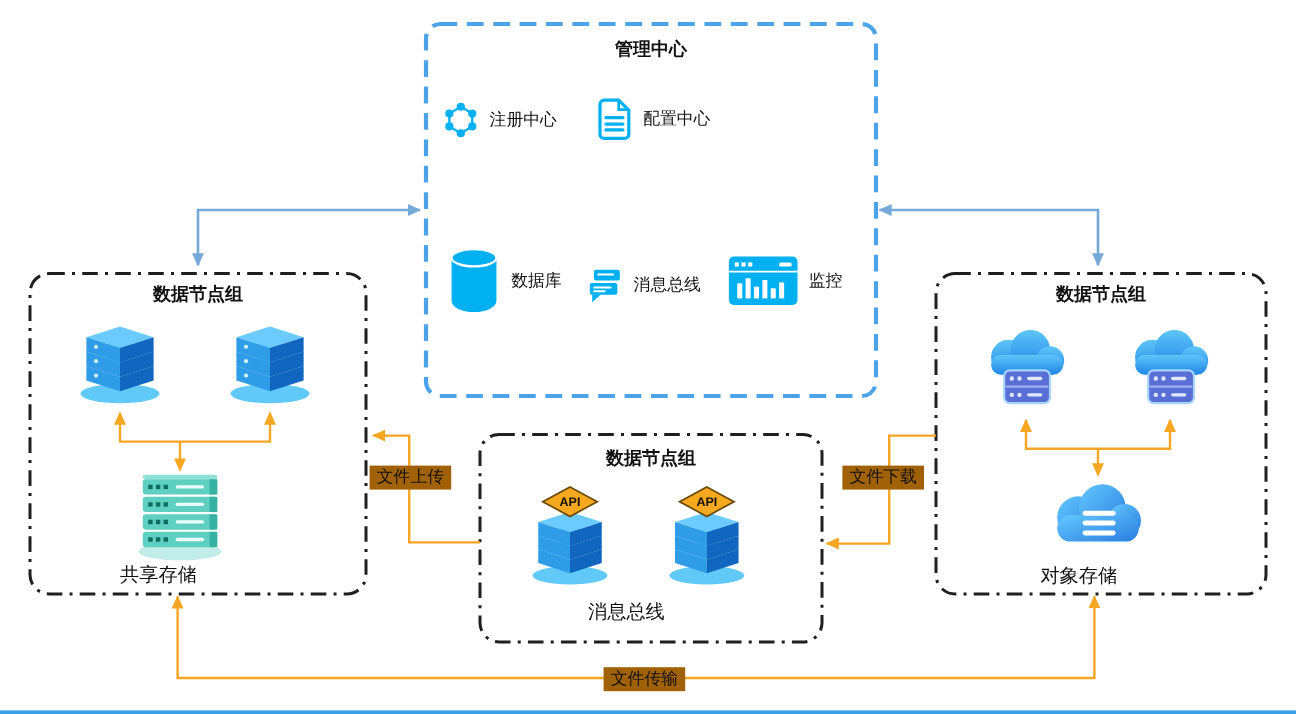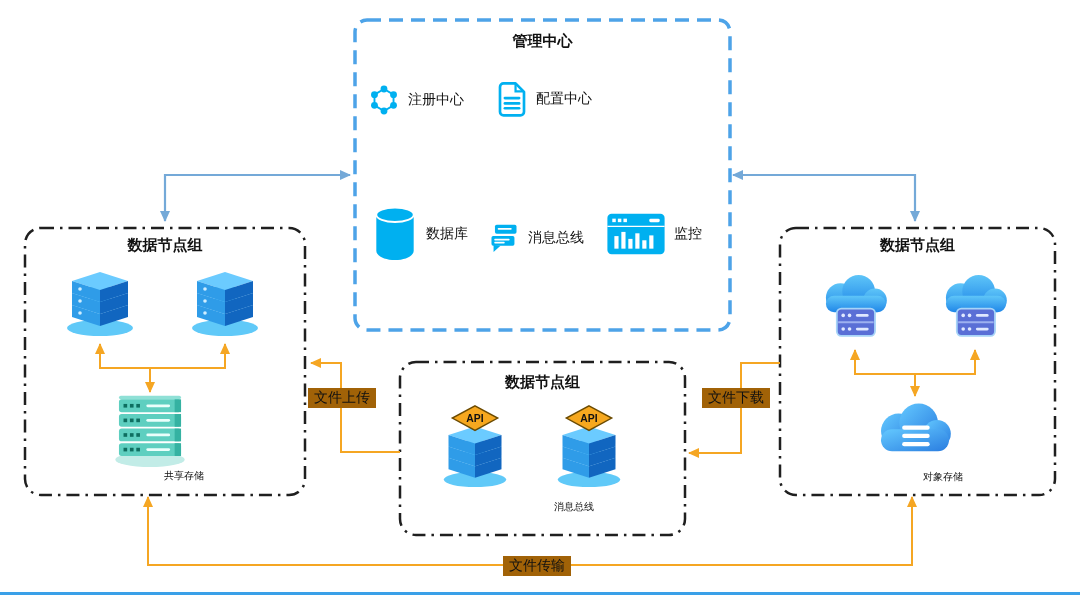--- a/index.html
+++ b/index.html
@@ -4,21 +4,21 @@
 <style>
   * { margin:0; padding:0; box-sizing:border-box; }
   html,body { background:#ffffff; }
   body { font-family:"Liberation Sans","DejaVu Sans",sans-serif; color:#111; }
   #canvas { position:relative; width:1080px; height:595px; background:#ffffff; overflow:hidden; }
   .layer { position:absolute; left:0; top:0; }
   .cell { position:absolute; display:flex; flex-direction:row; align-items:center; gap:8px; width:96px; }
   .lbl { font-size:14px; white-space:nowrap; }
   .abs { position:absolute; }
   .group-title { position:absolute; font-size:15px; font-weight:bold; text-align:center; }
-  .storage-lbl { position:absolute; font-size:10px; text-align:right; white-space:nowrap; }
+  .storage-lbl { position:absolute; font-size:16px; text-align:left; white-space:nowrap; }
   .edge-label { position:absolute; transform:translate(-50%,-50%); background:#a16207; padding:1px 6px; font-size:14px; white-space:nowrap;text-align:center; }
   .bottom-edge { position:absolute; left:0; bottom:0; width:100%; height:3px; background:#3aa0e8; }
   svg text { font-family:"Liberation Sans","DejaVu Sans",sans-serif; }
 </style>
 </head>
 <body>
 
 <div id="canvas">
 
   <svg class="layer" width="1080" height="595" viewBox="0 0 1080 595">

